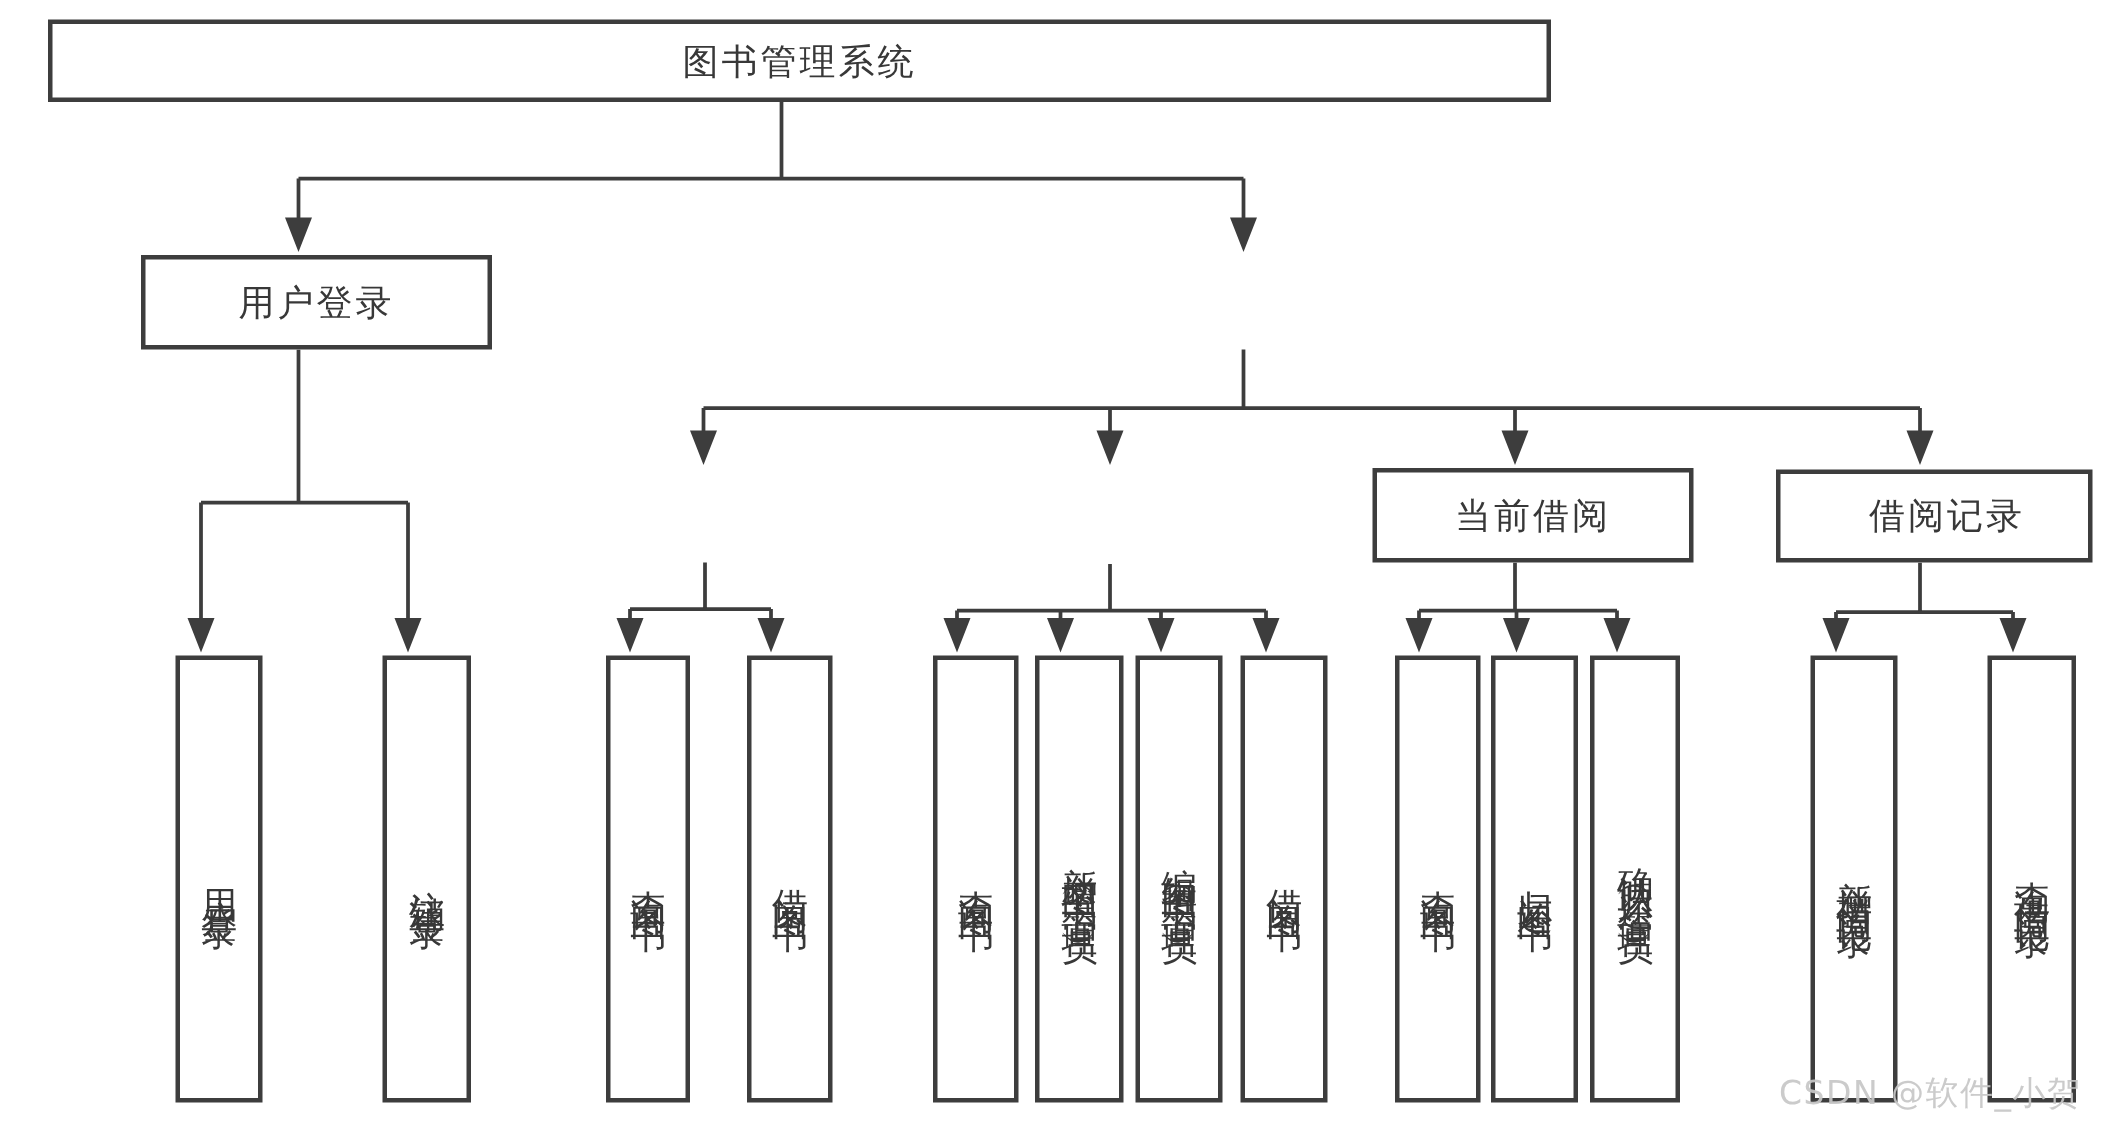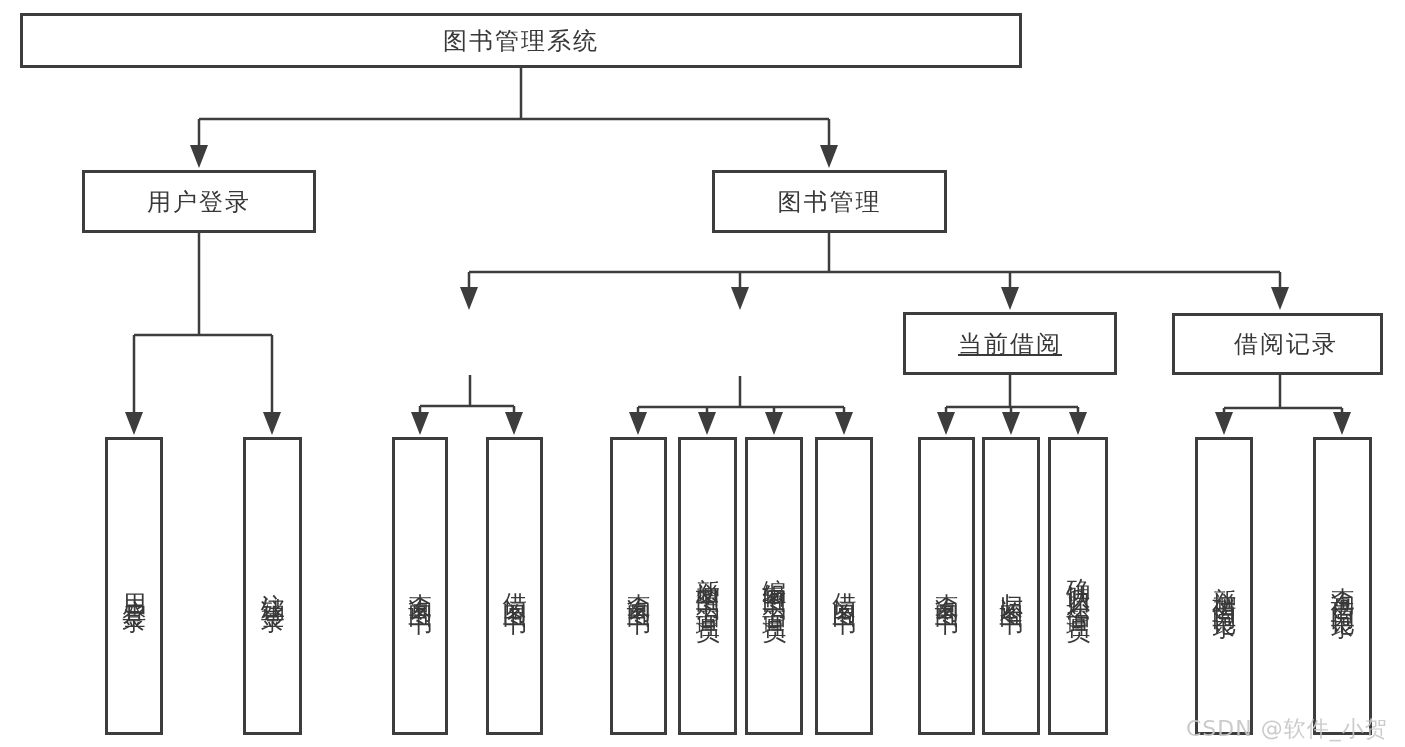--- a/index.html
+++ b/index.html
@@ -22,20 +22,21 @@
     box-sizing: border-box;
     border: 3px solid #3d3d3d;
     background: #ffffff;
     display: flex;
     align-items: center;
     justify-content: center;
     color: #383838;
     font-size: 24px;
     letter-spacing: 2px;
     white-space: nowrap;
+    margin-left: 12px;
   }
   .node.v {
     writing-mode: vertical-lr;
     text-orientation: mixed;
     letter-spacing: 6px;
     white-space: normal;
     line-height: 1.1;
   }
   .watermark {
     position: absolute;
@@ -92,23 +93,22 @@
              M946 435 L937 412 L955 412 Z
              M1011 435 L1002 412 L1020 412 Z
              M1078 435 L1069 412 L1087 412 Z
              M1224 435 L1215 412 L1233 412 Z
              M1342 435 L1333 412 L1351 412 Z"></path>
   </svg>
 
   <div class="node" style="left:20px; top:13px; width:1002px; height:55px;">图书管理系统</div>
 
   <div class="node" style="left:82px; top:170px; width:234px; height:63px;">用户登录</div>
-  <div class="node" style="left:712px; top:170px; width:235px; height:63px;">图书管理</div>
 
-  <div class="node" style="left:903px; top:312px; width:214px; height:63px;text-decoration:underline;">当前借阅</div>
+  <div class="node" style="left:903px; top:312px; width:214px; height:63px;">当前借阅</div>
   <div class="node" style="left:1172px; top:313px; width:211px; height:62px;padding-left:17px;">借阅记录</div>
 
   <div class="node v" style="left:105px; top:437px; width:58px; height:298px;">用户登录</div>
   <div class="node v" style="left:243px; top:437px; width:59px; height:298px;">注销登录</div>
 
   <div class="node v" style="left:392px; top:437px; width:56px; height:298px;">查询图书</div>
   <div class="node v" style="left:486px; top:437px; width:57px; height:298px;">借阅图书</div>
 
   <div class="node v" style="left:610px; top:437px; width:57px; height:298px;">查询图书</div>
   <div class="node v" style="left:678px; top:437px; width:59px; height:298px;">新增图书（管理员）</div>

